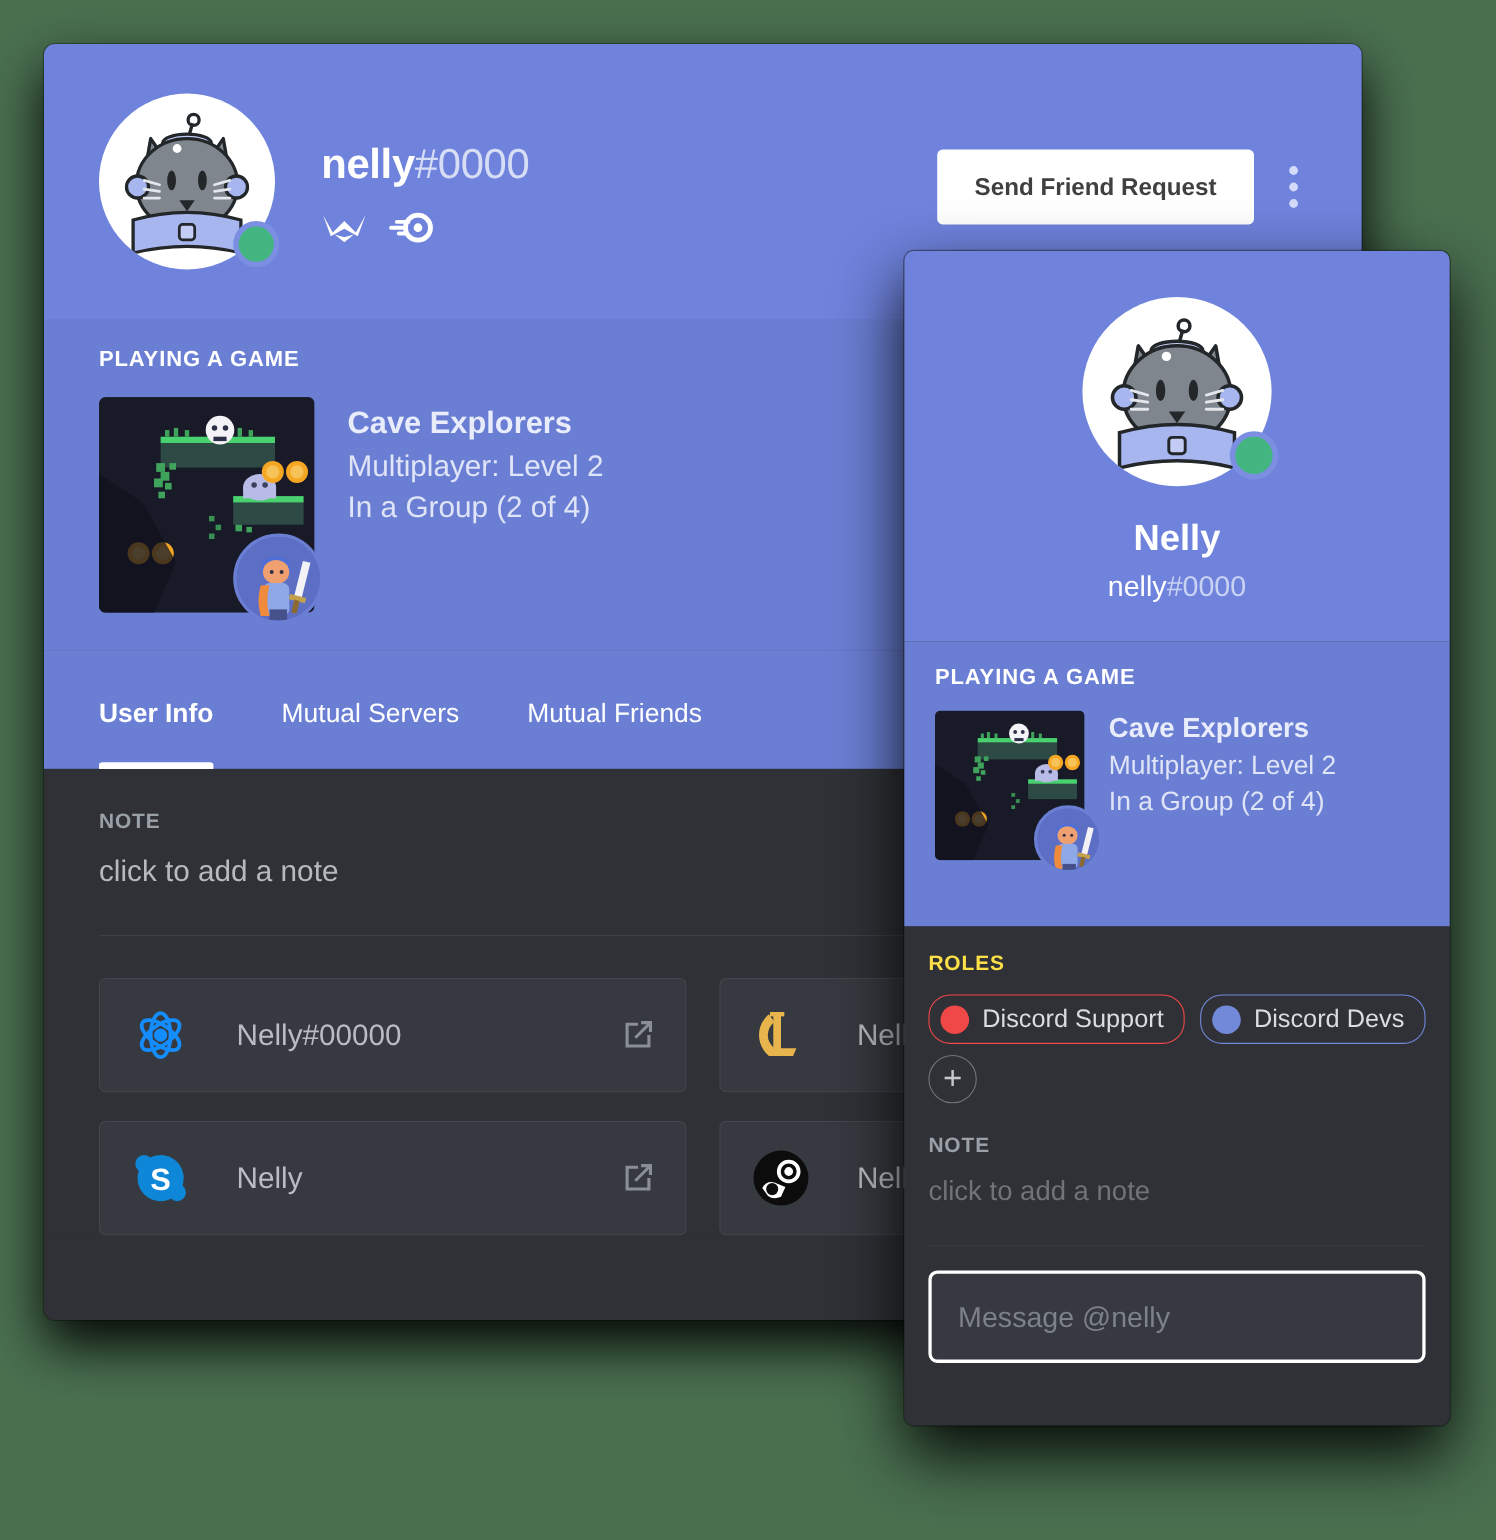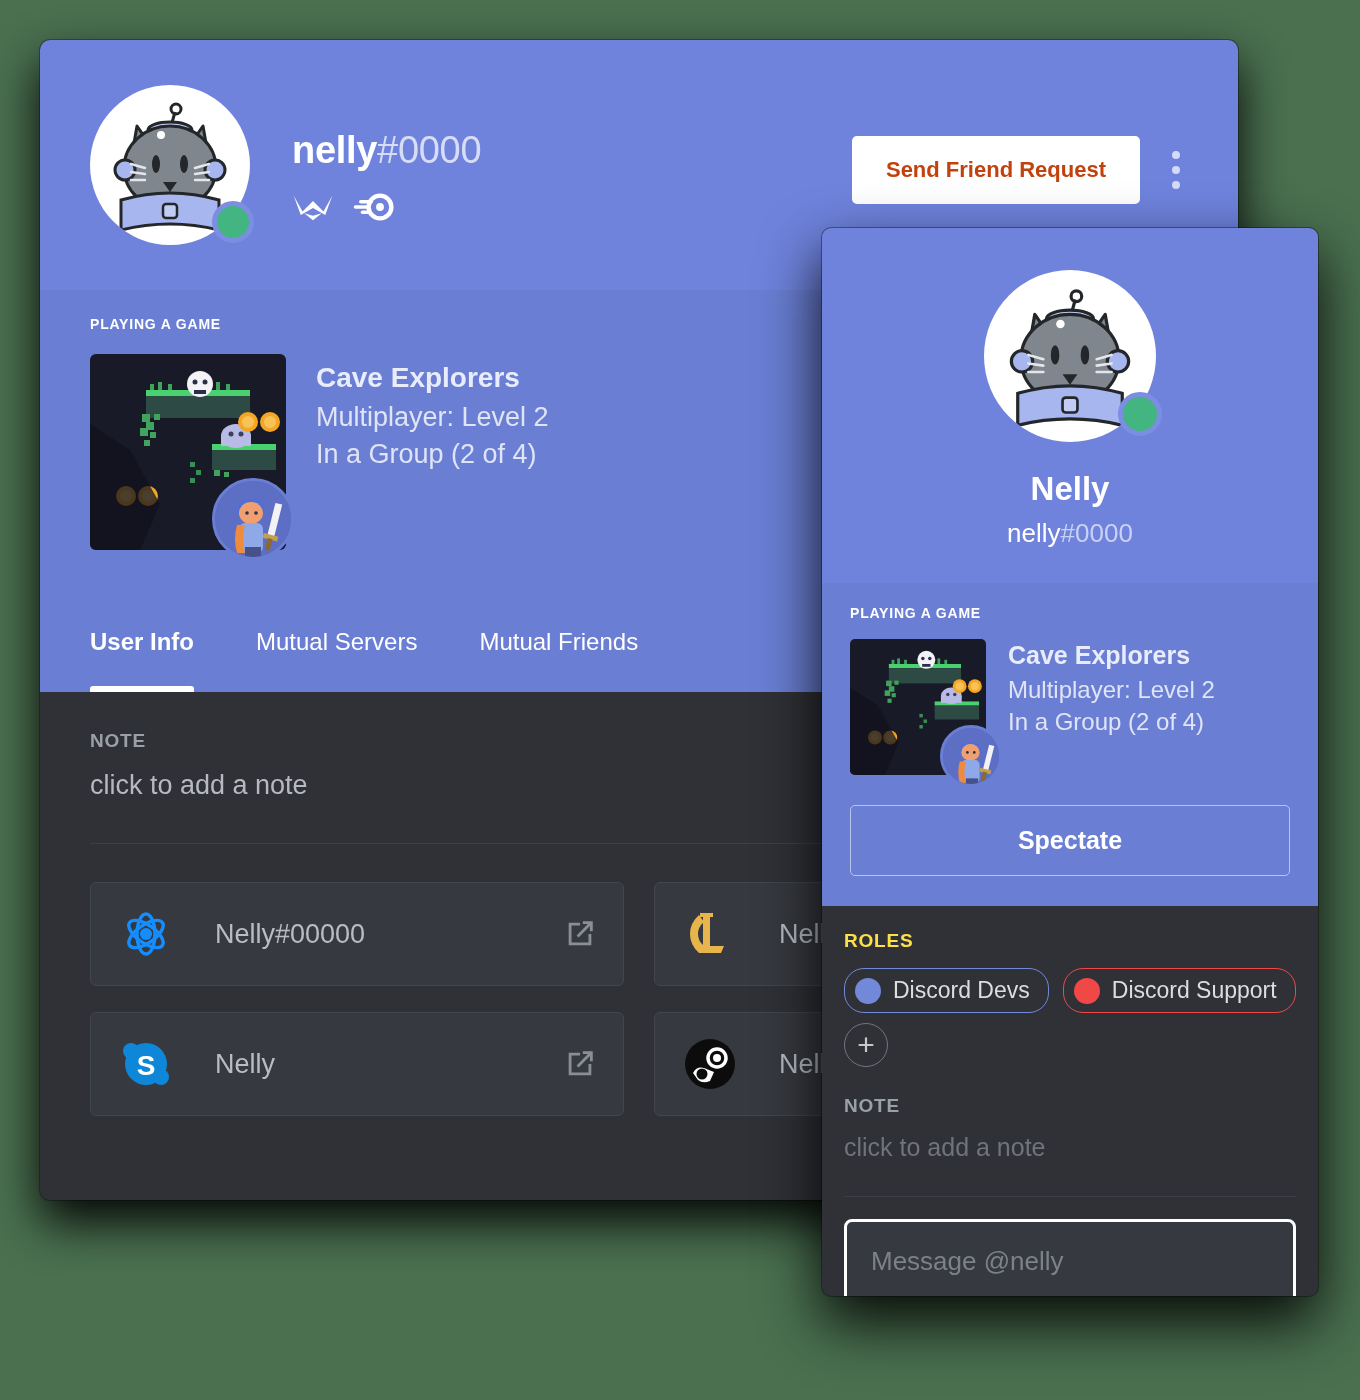--- a/index.html
+++ b/index.html
@@ -44,36 +44,36 @@
   }
   .username .discrim { color: #d6ddf5; font-weight: normal; }
   .badges { margin-top: 20px; display: flex; gap: 18px; align-items: center; }
   .badge-ico { width: 42px; height: 30px; display: block; }
 
   .banner-actions {
     position: absolute; right: 52px; top: 96px;
     display: flex; align-items: center; gap: 26px;
   }
   .friend-btn {
-    background: #ffffff; color: #c2410c;
+    background: #ffffff; color: #404040;
     border: none; border-radius: 5px;
     font-size: 22px; font-weight: bold;
     padding: 21px 34px; cursor: pointer;
     font-family: "Liberation Sans", sans-serif;
   }
   .dots-vert { display: flex; flex-direction: column; gap: 7px; cursor: pointer; padding: 6px; }
   .dots-vert i { width: 8px; height: 8px; border-radius: 50%; background: #d3dafa; display: block; }
 
   
   .playing-section {
     background: #6a7fd4;
     padding: 26px 50px 34px 50px;
   }
   .section-label {
-    font-size: 14px; font-weight: bold; letter-spacing: 0.8px;
+    font-size: 20px; font-weight: bold; letter-spacing: 0.8px;
     color: #ffffff; text-transform: uppercase;
   }
   .game-row { display: flex; margin-top: 22px; }
   .game-art-wrap { position: relative; width: 196px; height: 196px; flex: none; }
   .game-art { width: 196px; height: 196px; border-radius: 6px; display: block; }
   .game-avatar-badge {
     position: absolute; right: -8px; bottom: -10px;
     width: 82px; height: 82px; border-radius: 50%;
     border: 3px solid #6a7fd4; overflow: hidden; background: #5a6cc0;
   }
@@ -519,34 +519,33 @@
             </svg>
           </div>
         </div>
         <div class="mini-game-text">
           <div class="mini-game-title">Cave Explorers</div>
           <div class="mini-game-line">Multiplayer: Level 2</div>
           <div class="mini-game-line">In a Group (2 of 4)</div>
         </div>
       </div>
       <div class="mini-btn-row">
-        <button class="mini-btn">Spectate</button>
       </div>
     </div>
 
     <div class="mini-body">
       <div class="mini-section-label">ROLES</div>
       <div class="roles-row">
+        <div class="role-pill" style="border:1px solid #f04747;">
+          <span class="role-dot" style="background:#f04747;"></span>
+          <span class="role-name">Discord Support</span>
+        </div>
         <div class="role-pill" style="border:1px solid #7289da;">
           <span class="role-dot" style="background:#7289da;"></span>
           <span class="role-name">Discord Devs</span>
-        </div>
-        <div class="role-pill" style="border:1px solid #f04747;">
-          <span class="role-dot" style="background:#f04747;"></span>
-          <span class="role-name">Discord Support</span>
         </div>
       </div>
       <div class="role-add">+</div>
 
       <div class="mini-note-label">NOTE</div>
       <div class="mini-note-ph">click to add a note</div>
       <div class="mini-divider"></div>
       <div class="msg-input">Message @nelly</div>
     </div>
   </div>

